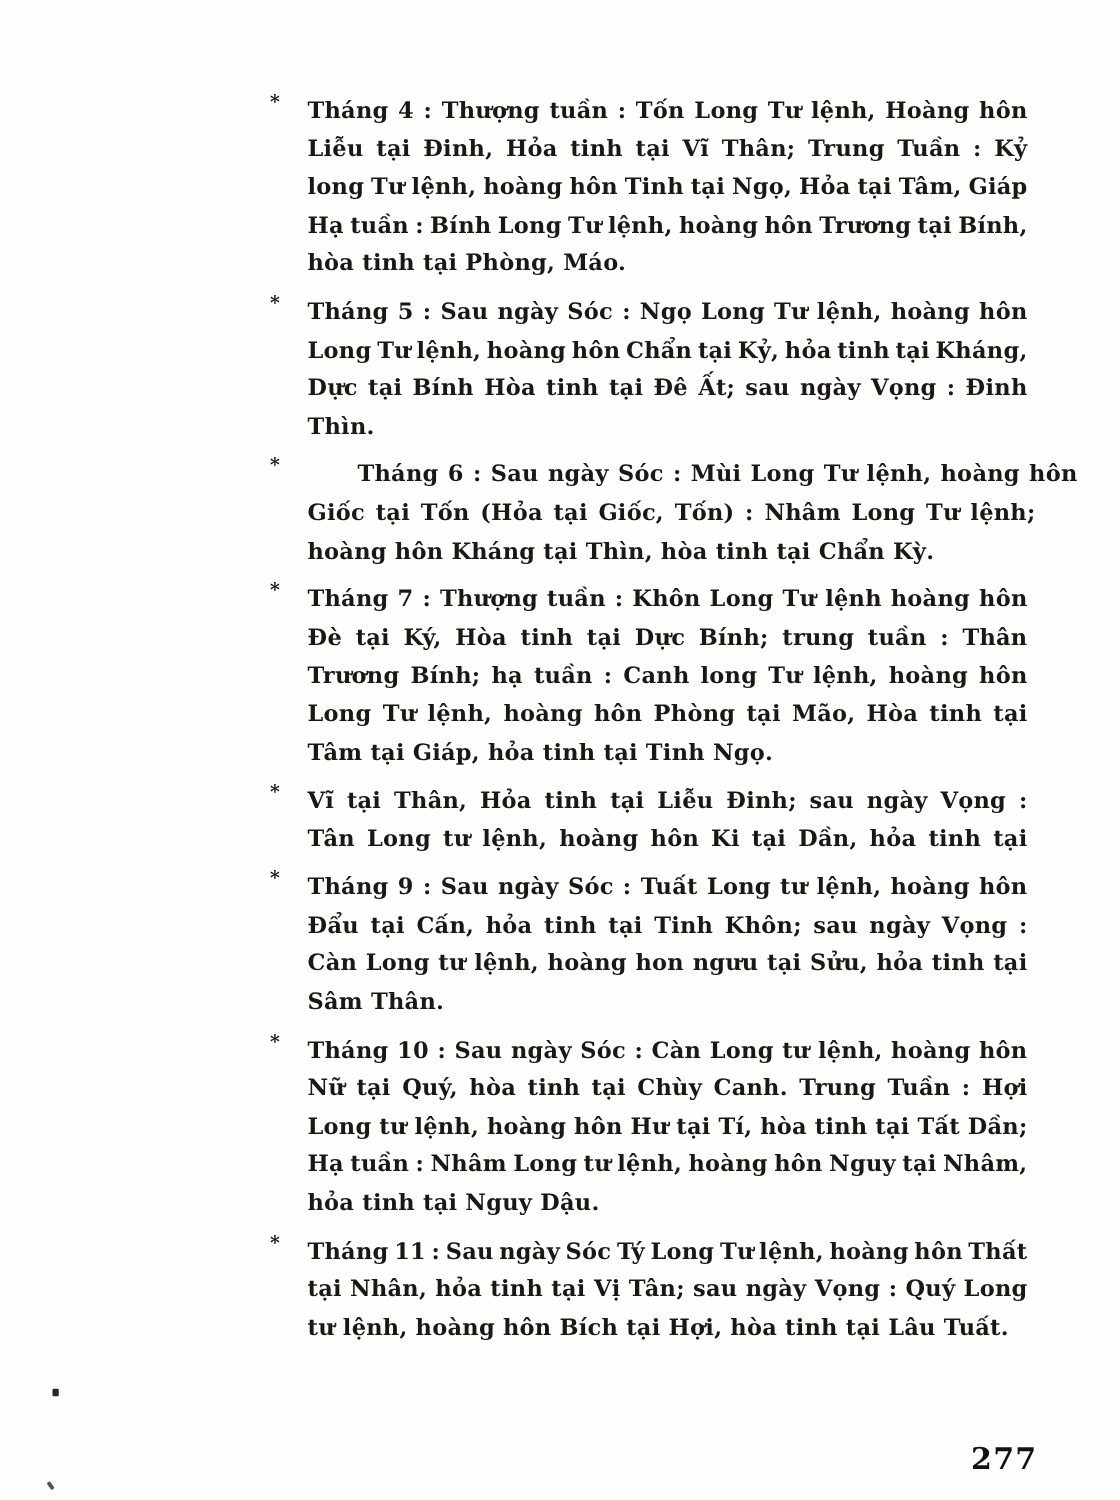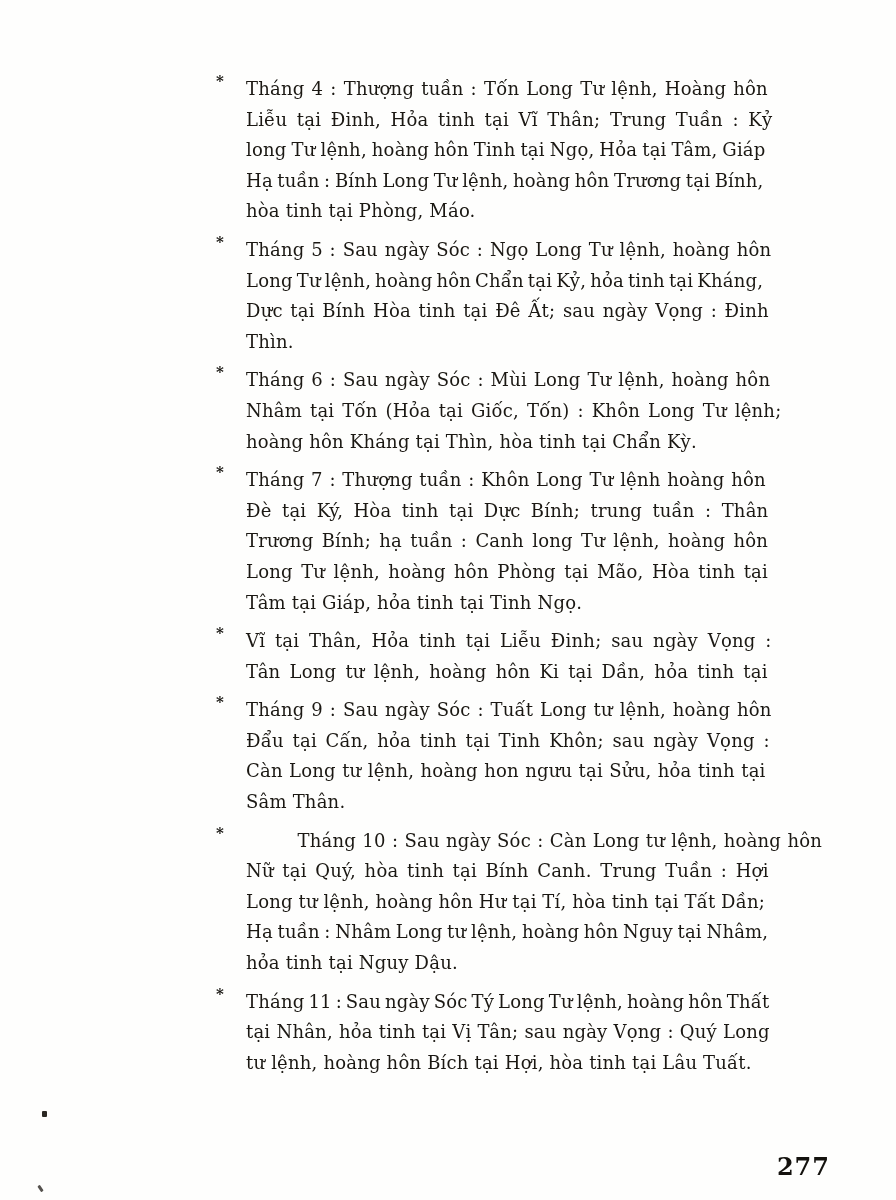--- a/index.html
+++ b/index.html
@@ -31,21 +31,21 @@
     left: -30px;
     top: -2px;
     font-size: 15px;
     font-weight: 700;
     color: #14120e;
   }
   .line {
     height: 30.6px;
     line-height: 30.6px;
     font-size: 18px;
-    font-weight: 400;
+    font-weight: 700;
     white-space: nowrap;
     letter-spacing: 0.2px;
   }
   .line span { display: inline; }
   .pagenum {
     position: absolute;
     right: 66px;
     top: 1152px;
     font-size: 24px;
     font-weight: 700;
@@ -89,22 +89,22 @@
       </div>
       <div class="para">
         <span class="bullet">*</span>
         <div class="line" style="word-spacing: 0.84px;"><span>Tháng 5 : Sau ngày Sóc : Ngọ Long Tư lệnh, hoàng hôn</span></div>
         <div class="line" style="word-spacing: -1.9px;"><span>Long Tư lệnh, hoàng hôn Chẩn tại Kỷ, hỏa tinh tại Kháng,</span></div>
         <div class="line" style="word-spacing: 1.74px;"><span>Dực tại Bính Hòa tinh tại Đê Ất; sau ngày Vọng : Đinh</span></div>
         <div class="line last"><span>Thìn.</span></div>
       </div>
       <div class="para">
         <span class="bullet">*</span>
-        <div class="line" style="word-spacing: 0.94px;"><span>Tháng 6 : Sau ngày Sóc : Mùi Long Tư lệnh, hoàng hôn</span></div>
-        <div class="line" style="word-spacing: 2.1px;"><span>Nhâm tại Tốn (Hỏa tại Giốc, Tốn) : Khôn Long Tư lệnh;</span></div>
+        <div class="line" style="word-spacing: 0.94px; margin-left: 40px;"><span>Tháng 6 : Sau ngày Sóc : Mùi Long Tư lệnh, hoàng hôn</span></div>
+        <div class="line" style="word-spacing: 2.1px;"><span>Giốc tại Tốn (Hỏa tại Giốc, Tốn) : Nhâm Long Tư lệnh;</span></div>
         <div class="line last"><span>hoàng hôn Kháng tại Thìn, hòa tinh tại Chẩn Kỳ.</span></div>
       </div>
       <div class="para">
         <span class="bullet">*</span>
         <div class="line" style="word-spacing: 0.74px;"><span>Tháng 7 : Thượng tuần : Khôn Long Tư lệnh hoàng hôn</span></div>
         <div class="line" style="word-spacing: 4.46px;"><span>Đè tại Ký, Hòa tinh tại Dực Bính; trung tuần : Thân</span></div>
         <div class="line" style="word-spacing: 2.39px;"><span>Trương Bính; hạ tuần : Canh long Tư lệnh, hoàng hôn</span></div>
         <div class="line" style="word-spacing: 2.52px;"><span>Long Tư lệnh, hoàng hôn Phòng tại Mão, Hòa tinh tại</span></div>
         <div class="line last"><span>Tâm tại Giáp, hỏa tinh tại Tinh Ngọ.</span></div>
       </div>
@@ -115,22 +115,22 @@
       </div>
       <div class="para">
         <span class="bullet">*</span>
         <div class="line" style="word-spacing: 0.93px;"><span>Tháng 9 : Sau ngày Sóc : Tuất Long tư lệnh, hoàng hôn</span></div>
         <div class="line" style="word-spacing: 2.84px;"><span>Đẩu tại Cấn, hỏa tinh tại Tinh Khôn; sau ngày Vọng :</span></div>
         <div class="line" style="word-spacing: 0.46px;"><span>Càn Long tư lệnh, hoàng hon ngưu tại Sửu, hỏa tinh tại</span></div>
         <div class="line last"><span>Sâm Thân.</span></div>
       </div>
       <div class="para">
         <span class="bullet">*</span>
-        <div class="line" style="word-spacing: 0.36px; text-align: right;"><span>Tháng 10 : Sau ngày Sóc : Càn Long tư lệnh, hoàng hôn</span></div>
-        <div class="line" style="word-spacing: 2.71px;"><span>Nữ tại Quý, hòa tinh tại Bính Canh. Trung Tuần : Hợi</span></div>
+        <div class="line" style="word-spacing: 0.36px;"><span>Tháng 10 : Sau ngày Sóc : Càn Long tư lệnh, hoàng hôn</span></div>
+        <div class="line" style="word-spacing: 2.71px;"><span>Nữ tại Quý, hòa tinh tại Chùy Canh. Trung Tuần : Hợi</span></div>
         <div class="line" style="word-spacing: -0.18px;"><span>Long tư lệnh, hoàng hôn Hư tại Tí, hòa tinh tại Tất Dần;</span></div>
         <div class="line" style="word-spacing: -1.3px;"><span>Hạ tuần : Nhâm Long tư lệnh, hoàng hôn Nguy tại Nhâm,</span></div>
         <div class="line last"><span>hỏa tinh tại Nguy Dậu.</span></div>
       </div>
       <div class="para">
         <span class="bullet">*</span>
         <div class="line" style="word-spacing: -1.98px;"><span>Tháng 11 : Sau ngày Sóc Tý Long Tư lệnh, hoàng hôn Thất</span></div>
         <div class="line" style="word-spacing: 0.19px;"><span>tại Nhân, hỏa tinh tại Vị Tân; sau ngày Vọng : Quý Long</span></div>
         <div class="line last"><span>tư lệnh, hoàng hôn Bích tại Hợi, hòa tinh tại Lâu Tuất.</span></div>
       </div>

